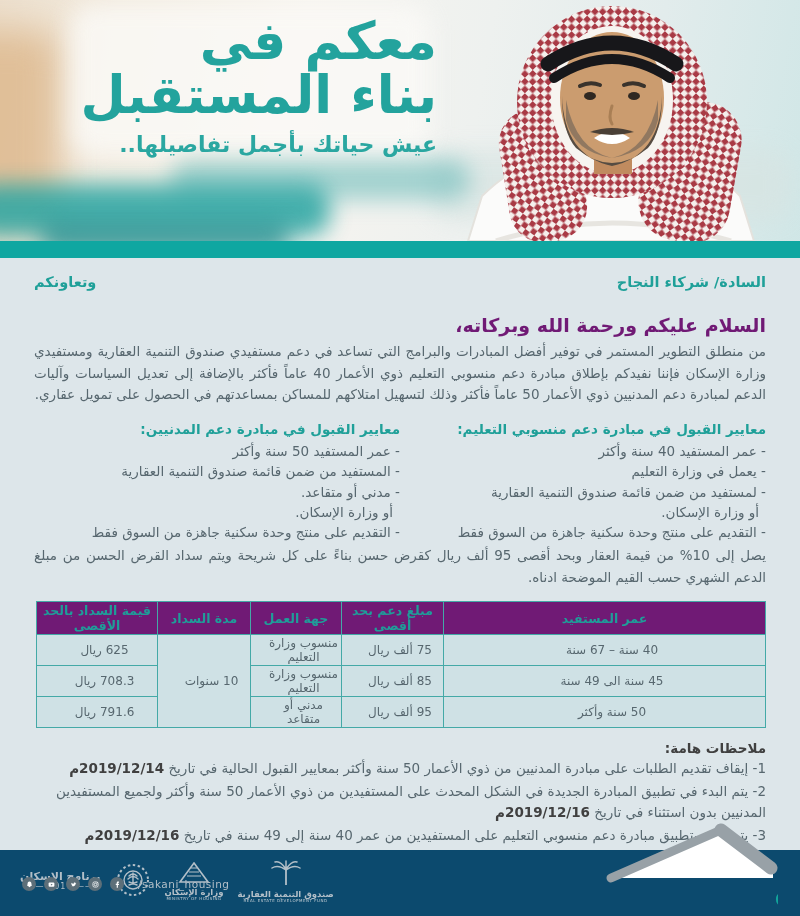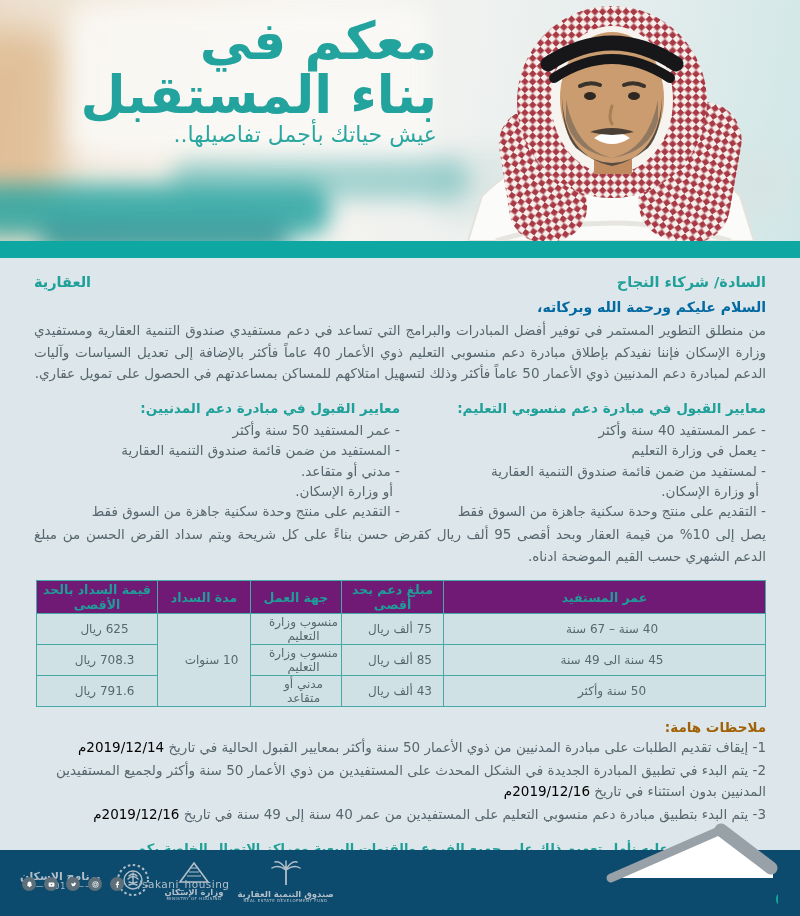--- a/index.html
+++ b/index.html
@@ -15,52 +15,52 @@
   .blob-board{left:70px;top:5px;width:360px;height:150px;background:#fbfaf7;opacity:.8;}
   .blob-desk1{left:-30px;top:184px;width:360px;height:52px;background:#2aa5a2;opacity:.85;}
   .blob-desk2{left:170px;top:160px;width:300px;height:40px;background:#6dbcba;opacity:.6;}
   .blob-desk3{left:40px;top:222px;width:250px;height:30px;background:#258f90;opacity:.8;}
   .blob-shelf{left:430px;top:150px;width:360px;height:70px;background:#d7e4e2;opacity:.7;}
 
   .hero-man{position:absolute;right:0;top:0;width:384px;height:241px;}
 
   .hero-text{position:absolute;top:14px;right:363px;text-align:right;white-space:nowrap;}
   .hero-title{color:#23a39d;font-weight:700;font-size:52px;line-height:1.04;letter-spacing:-1px;}
-  .hero-sub{color:#2aa7a1;font-weight:400;font-size:22px;}
+  .hero-sub{margin-top:10px;color:#2aa7a1;font-weight:700;font-size:22px;}
 
   .teal-band{position:absolute;left:0;top:241px;width:800px;height:17px;background:#0fa7a1;}
 
   
   .letter{position:absolute;top:258px;left:0;width:800px;height:592px;background:#dde6ea;
           box-sizing:border-box;padding:16px 34px 0 34px;color:#57676f;font-size:13.5px;}
   .bold{font-weight:400;}
   .salutation-row{display:flex;justify-content:space-between;font-weight:700;color:#1fa099;font-size:14.5px;}
-  .greeting{margin-top:9px;font-weight:700;color:#0369a1;font-size:14px;}
+  .greeting{margin-top:24px;font-weight:700;color:#701a75;font-size:19px;}
   .intro{margin-top:5px;line-height:1.6;text-align:justify;}
 
   .criteria-row{display:flex;margin-top:13px;}
   .criteria-col{line-height:1.5;}
   .col-edu{width:50%;}
   .col-civ{width:50%;}
   .criteria-title{font-weight:700;color:#1fa099;font-size:13.5px;margin-bottom:2px;}
   .criteria-item{white-space:nowrap;}
   .criteria-item.cont{padding-right:7px;}
 
   .mech-title{margin-top:12px;font-weight:700;color:#1fa099;font-size:13.5px;}
   .mech-body{margin-top:3px;line-height:1.6;text-align:justify;}
 
   table.support{border-collapse:collapse;margin-top:13px;width:730px;table-layout:fixed;}
   table.support th,table.support td{border:1px solid #44a9a7;text-align:center;vertical-align:middle;
       overflow:hidden;}
   table.support th{background:#701a75;color:#1f9d99;font-weight:700;font-size:12.5px;height:29px;}
   table.support td{background:#cfe1e5;color:#57676f;font-size:12px;height:28px;padding-left:16px;}
 
-  .notes-title{margin-top:12px;font-weight:700;color:#a16207;font-size:13.5px;}
+  .notes-title{margin-top:12px;font-weight:700;color:#404040;font-size:13.5px;}
   .note-line{margin-top:2px;line-height:1.55;text-align:right;}
-  .note-date{color:#000000;font-weight:400;text-align:center;}
+  .note-date{color:#404040;font-weight:700;text-align:center;}
 
   .closing{margin-top:13px;text-align:center;color:#1fa099;font-weight:700;font-size:13px;line-height:1.7;}
 
   
   .footer{position:absolute;top:850px;left:0;width:800px;height:66px;background:#0c4a6e;padding-left:37px;}
   .footer-logos{position:absolute;top:10px;left:20px;display:flex;direction:ltr;align-items:center;gap:14px;
                 color:#b3bfc8;}
   .program-logo{text-align:center;line-height:1.1;}
   .program-logo .l1{font-size:11px;font-weight:700;}
   .program-logo .l2{font-size:8px;letter-spacing:1px;}
@@ -139,21 +139,21 @@
       <div class="hero-sub">عيش حياتك بأجمل تفاصيلها..</div>
     </div>
 
     <div class="teal-band"></div>
   </div>
 
   <div class="letter">
 
     <div class="salutation-row">
       <span>السادة/ شركاء النجاح</span>
-      <span>العقارية</span>
+      <span>وتعاونكم</span>
     </div>
 
     <div class="greeting">السلام عليكم ورحمة الله وبركاته،</div>
 
     <div class="intro">من منطلق التطوير المستمر في توفير أفضل المبادرات والبرامج التي تساعد في دعم مستفيدي صندوق التنمية العقارية ومستفيدي وزارة الإسكان فإننا نفيدكم بإطلاق مبادرة دعم منسوبي التعليم ذوي الأعمار 40 عاماً فأكثر بالإضافة إلى تعديل السياسات وآليات الدعم لمبادرة دعم المدنيين ذوي الأعمار 50 عاماً فأكثر وذلك لتسهيل امتلاكهم للمساكن بمساعدتهم في الحصول على تمويل عقاري.</div>
 
     <div class="criteria-row">
       <div class="criteria-col col-edu">
         <div class="criteria-title">معايير القبول في مبادرة دعم منسوبي التعليم:</div>
         <div class="criteria-item">- عمر المستفيد 40 سنة وأكثر</div>
@@ -204,21 +204,21 @@
           <td>625 ريال</td>
         </tr>
         <tr>
           <td>45 سنة الى 49 سنة</td>
           <td>85 ألف ريال</td>
           <td>منسوب وزارة التعليم</td>
           <td>708.3 ريال</td>
         </tr>
         <tr>
           <td>50 سنة وأكثر</td>
-          <td>43 ألف ريال</td>
+          <td>95 ألف ريال</td>
           <td>مدني أو متقاعد</td>
           <td>791.6 ريال</td>
         </tr>
       </tbody>
     </table>
 
     <div class="notes-title">ملاحظات هامة:</div>
     <div class="note-line">
       <span>1- إيقاف تقديم الطلبات على مبادرة المدنيين من ذوي الأعمار 50 سنة وأكثر بمعايير القبول الحالية في تاريخ </span><span class="note-date">2019/12/14م</span>
     </div>

